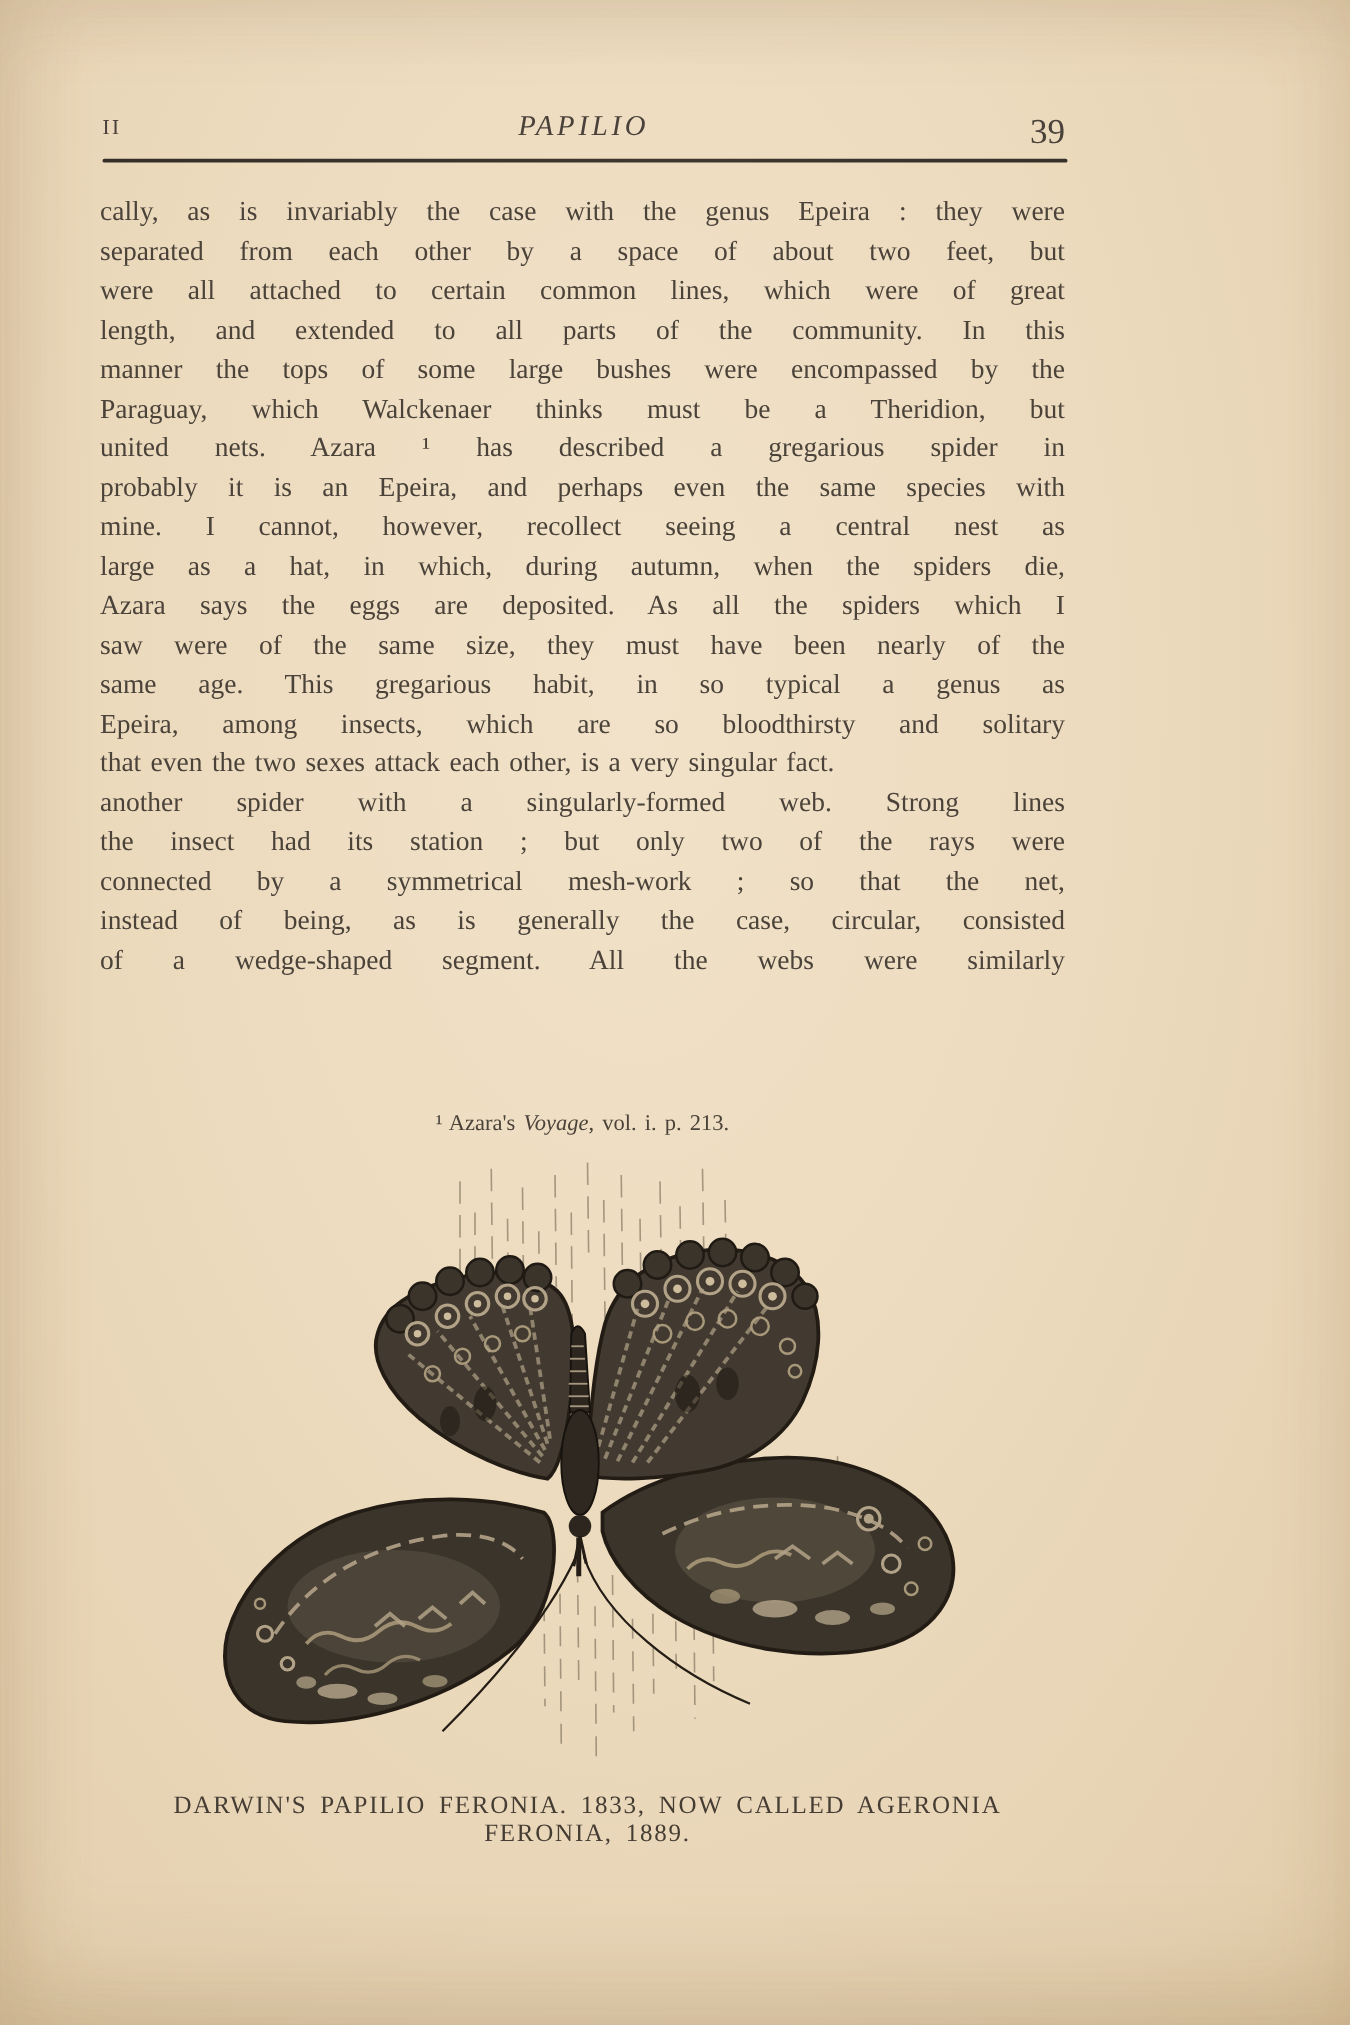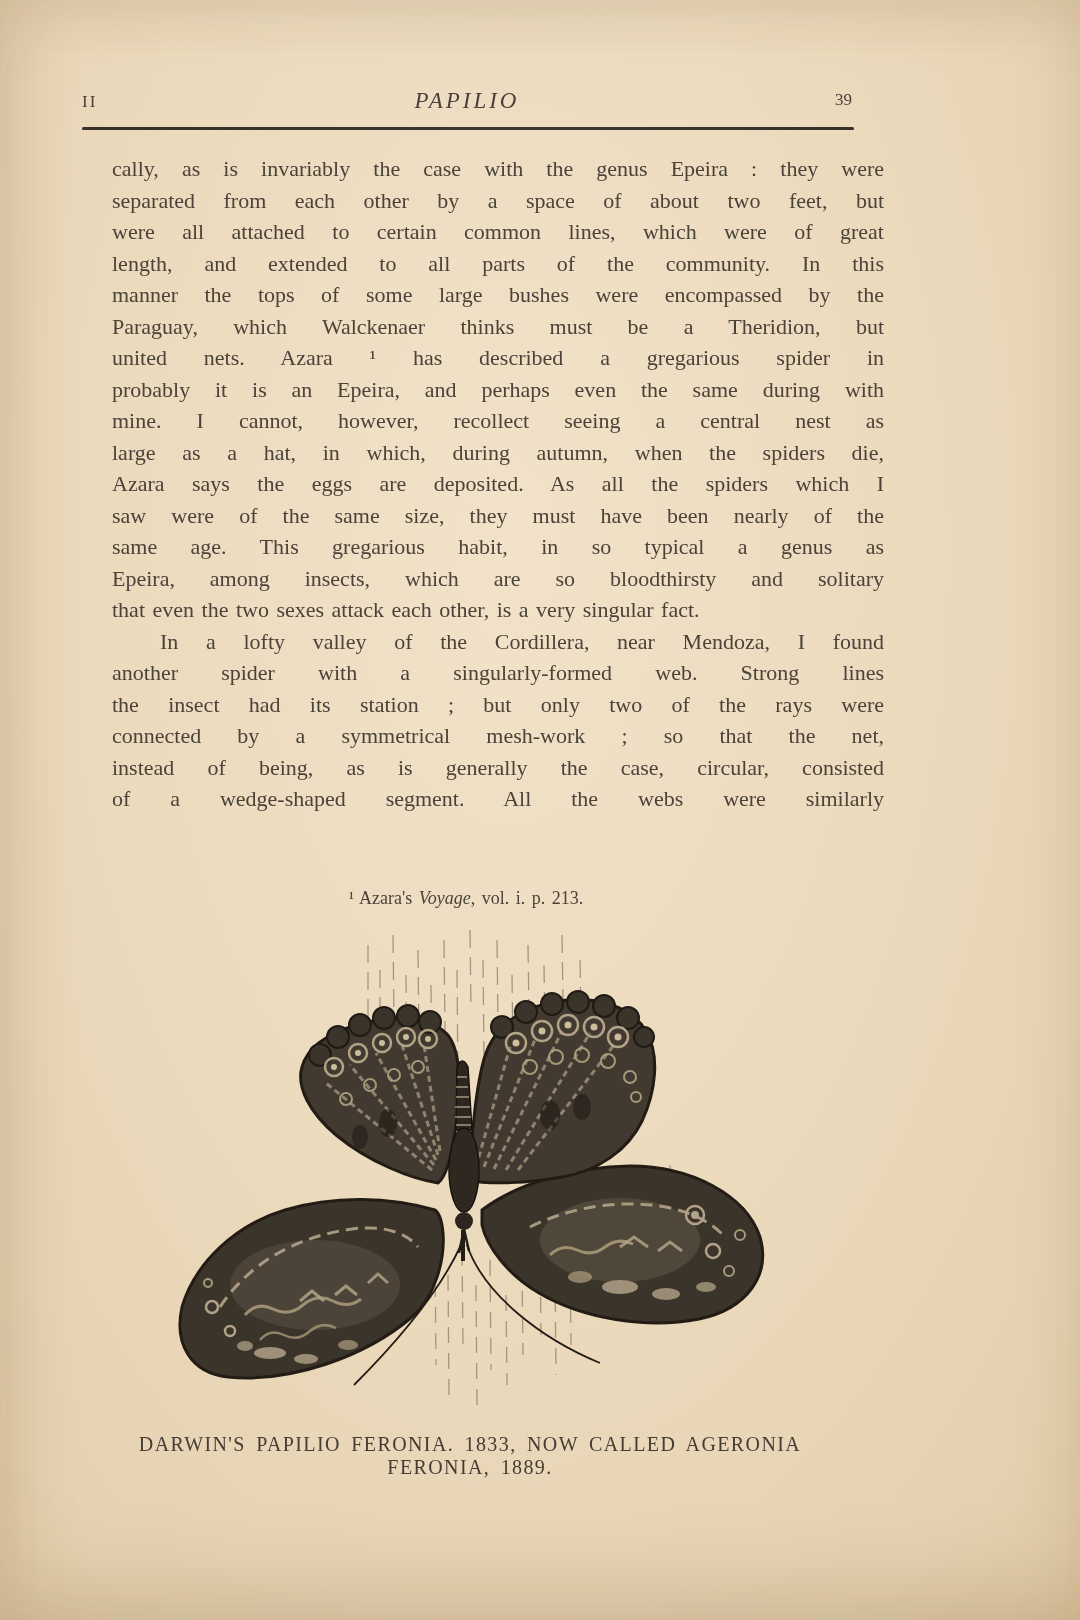--- a/index.html
+++ b/index.html
@@ -22,30 +22,30 @@
     position:absolute;left:82px;top:88px;width:770px;height:30px;
   }
   .chapter{
     position:absolute;left:0;top:4px;font-size:17px;letter-spacing:2px;color:#4a423a;
   }
   .running-title{
     position:absolute;left:0;right:0;top:0;text-align:center;
     font-style:italic;font-size:23px;letter-spacing:3px;color:#4a423a;
   }
   .page-number{
-    position:absolute;right:0;top:2px;font-size:17px;color:#4a423a;
+    position:absolute;right:0;top:2px;font-size:28px;color:#4a423a;
   }
   .header-rule{
     position:absolute;left:82px;top:127px;width:772px;height:3px;
     background:linear-gradient(to right,#352f28,#3e372f 60%,#35302a);
     border-radius:2px;
   }
   .body-text{
     position:absolute;left:80px;top:153px;width:772px;
-    font-size:22px;color:#4b433a;margin-left:32px;
+    font-size:22px;color:#4b433a;
   }
   .line{
     line-height:31.5px;height:31.5px;
     text-align:justify;text-align-last:justify;
     word-spacing:2px;
   }
   .line--flush{text-align-last:left;}
   .line--indent{text-indent:48px;}
   .footnote{
     position:absolute;left:80px;top:888px;width:772px;
@@ -77,31 +77,30 @@
 
   <main class="body-text">
     <div class="para">
       <div class="line">cally, as is invariably the case with the genus Epeira : they were</div>
       <div class="line">separated from each other by a space of about two feet, but</div>
       <div class="line">were all attached to certain common lines, which were of great</div>
       <div class="line">length, and extended to all parts of the community. In this</div>
       <div class="line">manner the tops of some large bushes were encompassed by the</div>
       <div class="line">Paraguay, which Walckenaer thinks must be a Theridion, but</div>
       <div class="line">united nets. Azara ¹ has described a gregarious spider in</div>
-      <div class="line">probably it is an Epeira, and perhaps even the same during with</div>
+      <div class="line">probably it is an Epeira, and perhaps even the same species with</div>
       <div class="line">mine. I cannot, however, recollect seeing a central nest as</div>
       <div class="line">large as a hat, in which, during autumn, when the spiders die,</div>
       <div class="line">Azara says the eggs are deposited. As all the spiders which I</div>
       <div class="line">saw were of the same size, they must have been nearly of the</div>
       <div class="line">same age. This gregarious habit, in so typical a genus as</div>
       <div class="line">Epeira, among insects, which are so bloodthirsty and solitary</div>
       <div class="line line--flush">that even the two sexes attack each other, is a very singular fact.</div>
     </div>
     <div class="para">
-      <div class="line line--indent">In a lofty valley of the Cordillera, near Mendoza, I found</div>
       <div class="line">another spider with a singularly-formed web. Strong lines</div>
       <div class="line">the insect had its station ; but only two of the rays were</div>
       <div class="line">connected by a symmetrical mesh-work ; so that the net,</div>
       <div class="line">instead of being, as is generally the case, circular, consisted</div>
       <div class="line">of a wedge-shaped segment. All the webs were similarly</div>
     </div>
   </main>
 
   <div class="footnote">
     <span class="fn-marker">¹</span><span>Azara's </span><span class="italic">Voyage</span><span>, vol. i. p. 213.</span>

